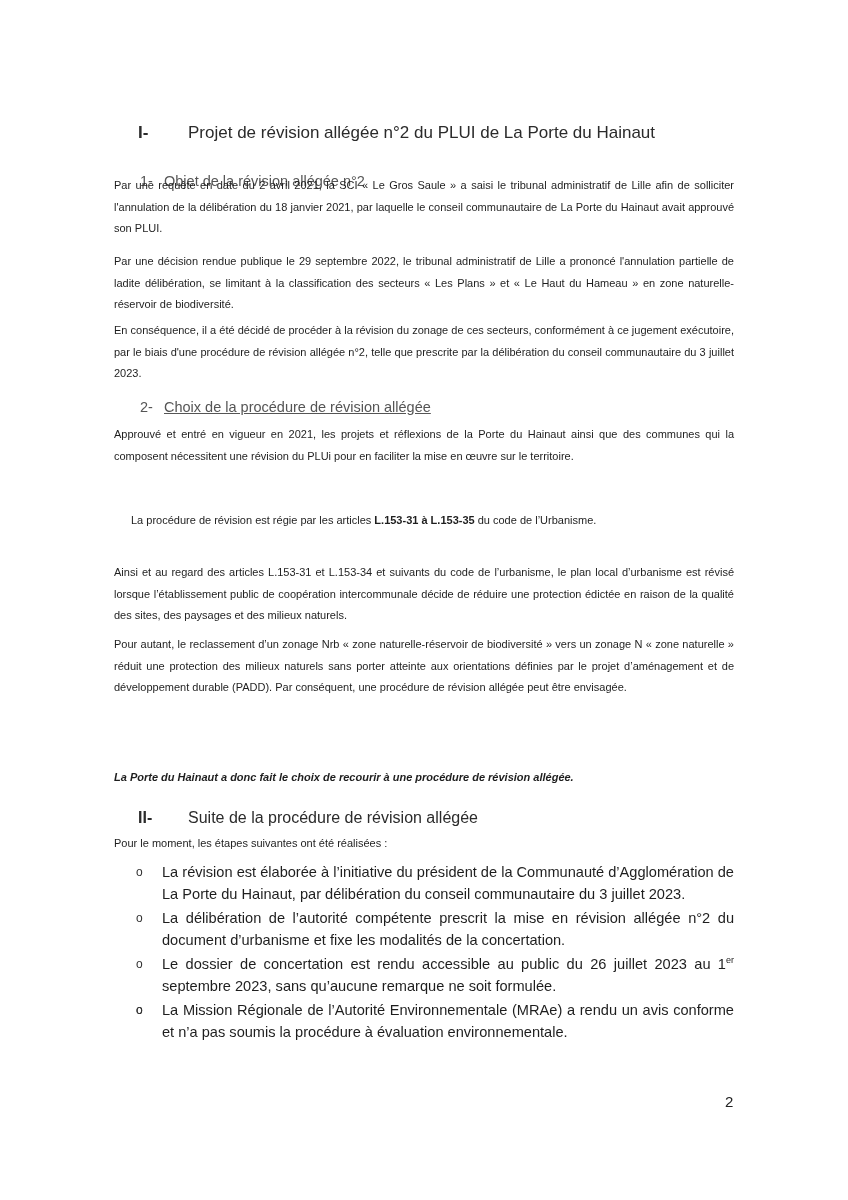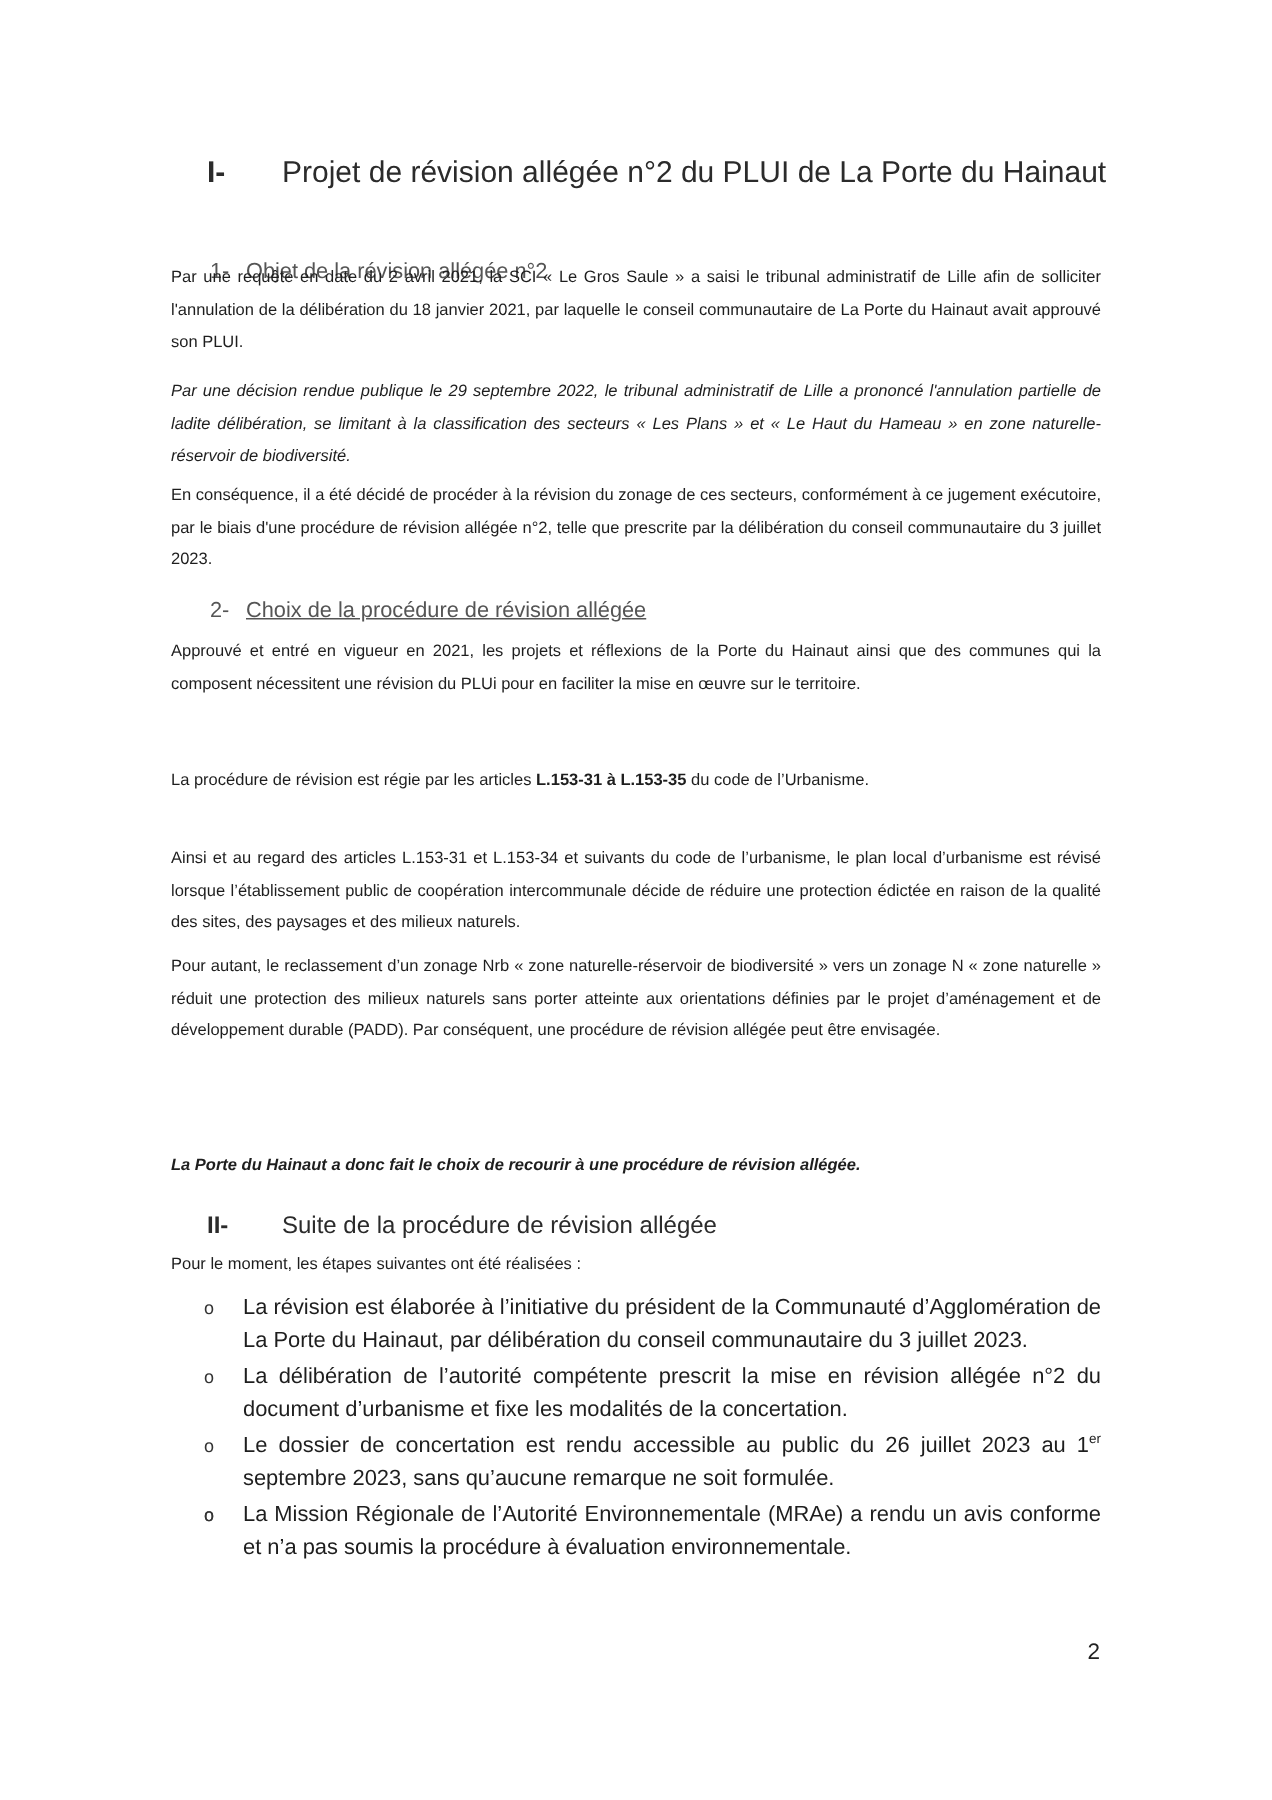--- a/index.html
+++ b/index.html
@@ -3,22 +3,22 @@
 <meta charset="utf-8">
 <style>
   html, body { margin: 0; padding: 0; background: #ffffff; }
   body {
     width: 848px; height: 1200px; position: relative; overflow: hidden;
     font-family: "Liberation Sans", "DejaVu Sans", sans-serif;
     color: #1e1e1e;
   }
   .page { position: absolute; left: 0; top: 0; width: 848px; height: 1200px; }
   .h1 {
-    position: absolute; left: 138px; top: 104px; width: 640px;
-    font-size: 20px; color: #2b2b2b; white-space: nowrap;
+    position: absolute; left: 138px; top: 123px; width: 640px;
+    font-size: 17px; color: #2b2b2b; white-space: nowrap;
   }
   .h1 .num { display: inline-block; width: 50px; font-weight: bold; }
   .h2 {
     position: absolute; left: 140px; font-size: 14.5px; color: #555;
     white-space: nowrap;
   }
   .h2 .num { display: inline-block; width: 24px; }
   .para {
     position: absolute; left: 114px; width: 620px;
     font-size: 11px; line-height: 21.5px; text-align: justify;
@@ -44,30 +44,30 @@
 
   <div class="h1">
     <span class="num">I-</span><span>Projet de révision allégée n°2 du PLUI de La Porte du Hainaut</span>
   </div>
 
   <div class="h2" style="top:138px;margin-top:35px;">
     <span class="num">1-</span><span>Objet de la révision allégée n°2</span>
   </div>
 
   <div class="para" style="top:175px;">Par une requête en date du 2 avril 2021, la SCI « Le Gros Saule » a saisi le tribunal administratif de Lille afin de solliciter l'annulation de la délibération du 18 janvier 2021, par laquelle le conseil communautaire de La Porte du Hainaut avait approuvé son PLUI.</div>
-  <div class="para" style="top:251px;font-style:italic;">Par une décision rendue publique le 29 septembre 2022, le tribunal administratif de Lille a prononcé l'annulation partielle de ladite délibération, se limitant à la classification des secteurs « Les Plans » et « Le Haut du Hameau » en zone naturelle-réservoir de biodiversité.</div>
+  <div class="para" style="top:251px;">Par une décision rendue publique le 29 septembre 2022, le tribunal administratif de Lille a prononcé l'annulation partielle de ladite délibération, se limitant à la classification des secteurs « Les Plans » et « Le Haut du Hameau » en zone naturelle-réservoir de biodiversité.</div>
   <div class="para" style="top:320px;">En conséquence, il a été décidé de procéder à la révision du zonage de ces secteurs, conformément à ce jugement exécutoire, par le biais d'une procédure de révision allégée n°2, telle que prescrite par la délibération du conseil communautaire du 3 juillet 2023.</div>
 
   <div class="h2" style="top:399px;text-decoration:underline;">
     <span class="num">2-</span><span>Choix de la procédure de révision allégée</span>
   </div>
 
   <div class="para" style="top:424px;">Approuvé et entré en vigueur en 2021, les projets et réflexions de la Porte du Hainaut ainsi que des communes qui la composent nécessitent une révision du PLUi pour en faciliter la mise en œuvre sur le territoire.</div>
 
-  <div class="para" style="top:510px;">
+  <div class="para" style="top:510px;margin-left:17px;">
     <span>La procédure de révision est régie par les articles </span><b>L.153-31 à L.153-35</b><span> du code de l’Urbanisme.</span>
   </div>
 
   <div class="para" style="top:562px;">Ainsi et au regard des articles L.153-31 et L.153-34 et suivants du code de l’urbanisme, le plan local d’urbanisme est révisé lorsque l’établissement public de coopération intercommunale décide de réduire une protection édictée en raison de la qualité des sites, des paysages et des milieux naturels.</div>
   <div class="para" style="top:634px;">Pour autant, le reclassement d’un zonage Nrb « zone naturelle-réservoir de biodiversité » vers un zonage N « zone naturelle » réduit une protection des milieux naturels sans porter atteinte aux orientations définies par le projet d’aménagement et de développement durable (PADD). Par conséquent, une procédure de révision allégée peut être envisagée.</div>
 
   <div class="para bold-line" style="top:767px;">La Porte du Hainaut a donc fait le choix de recourir à une procédure de révision allégée.</div>
 
   <div class="h1" style="top:809px;font-size:16px;">
     <span class="num">II-</span><span>Suite de la procédure de révision allégée</span>

